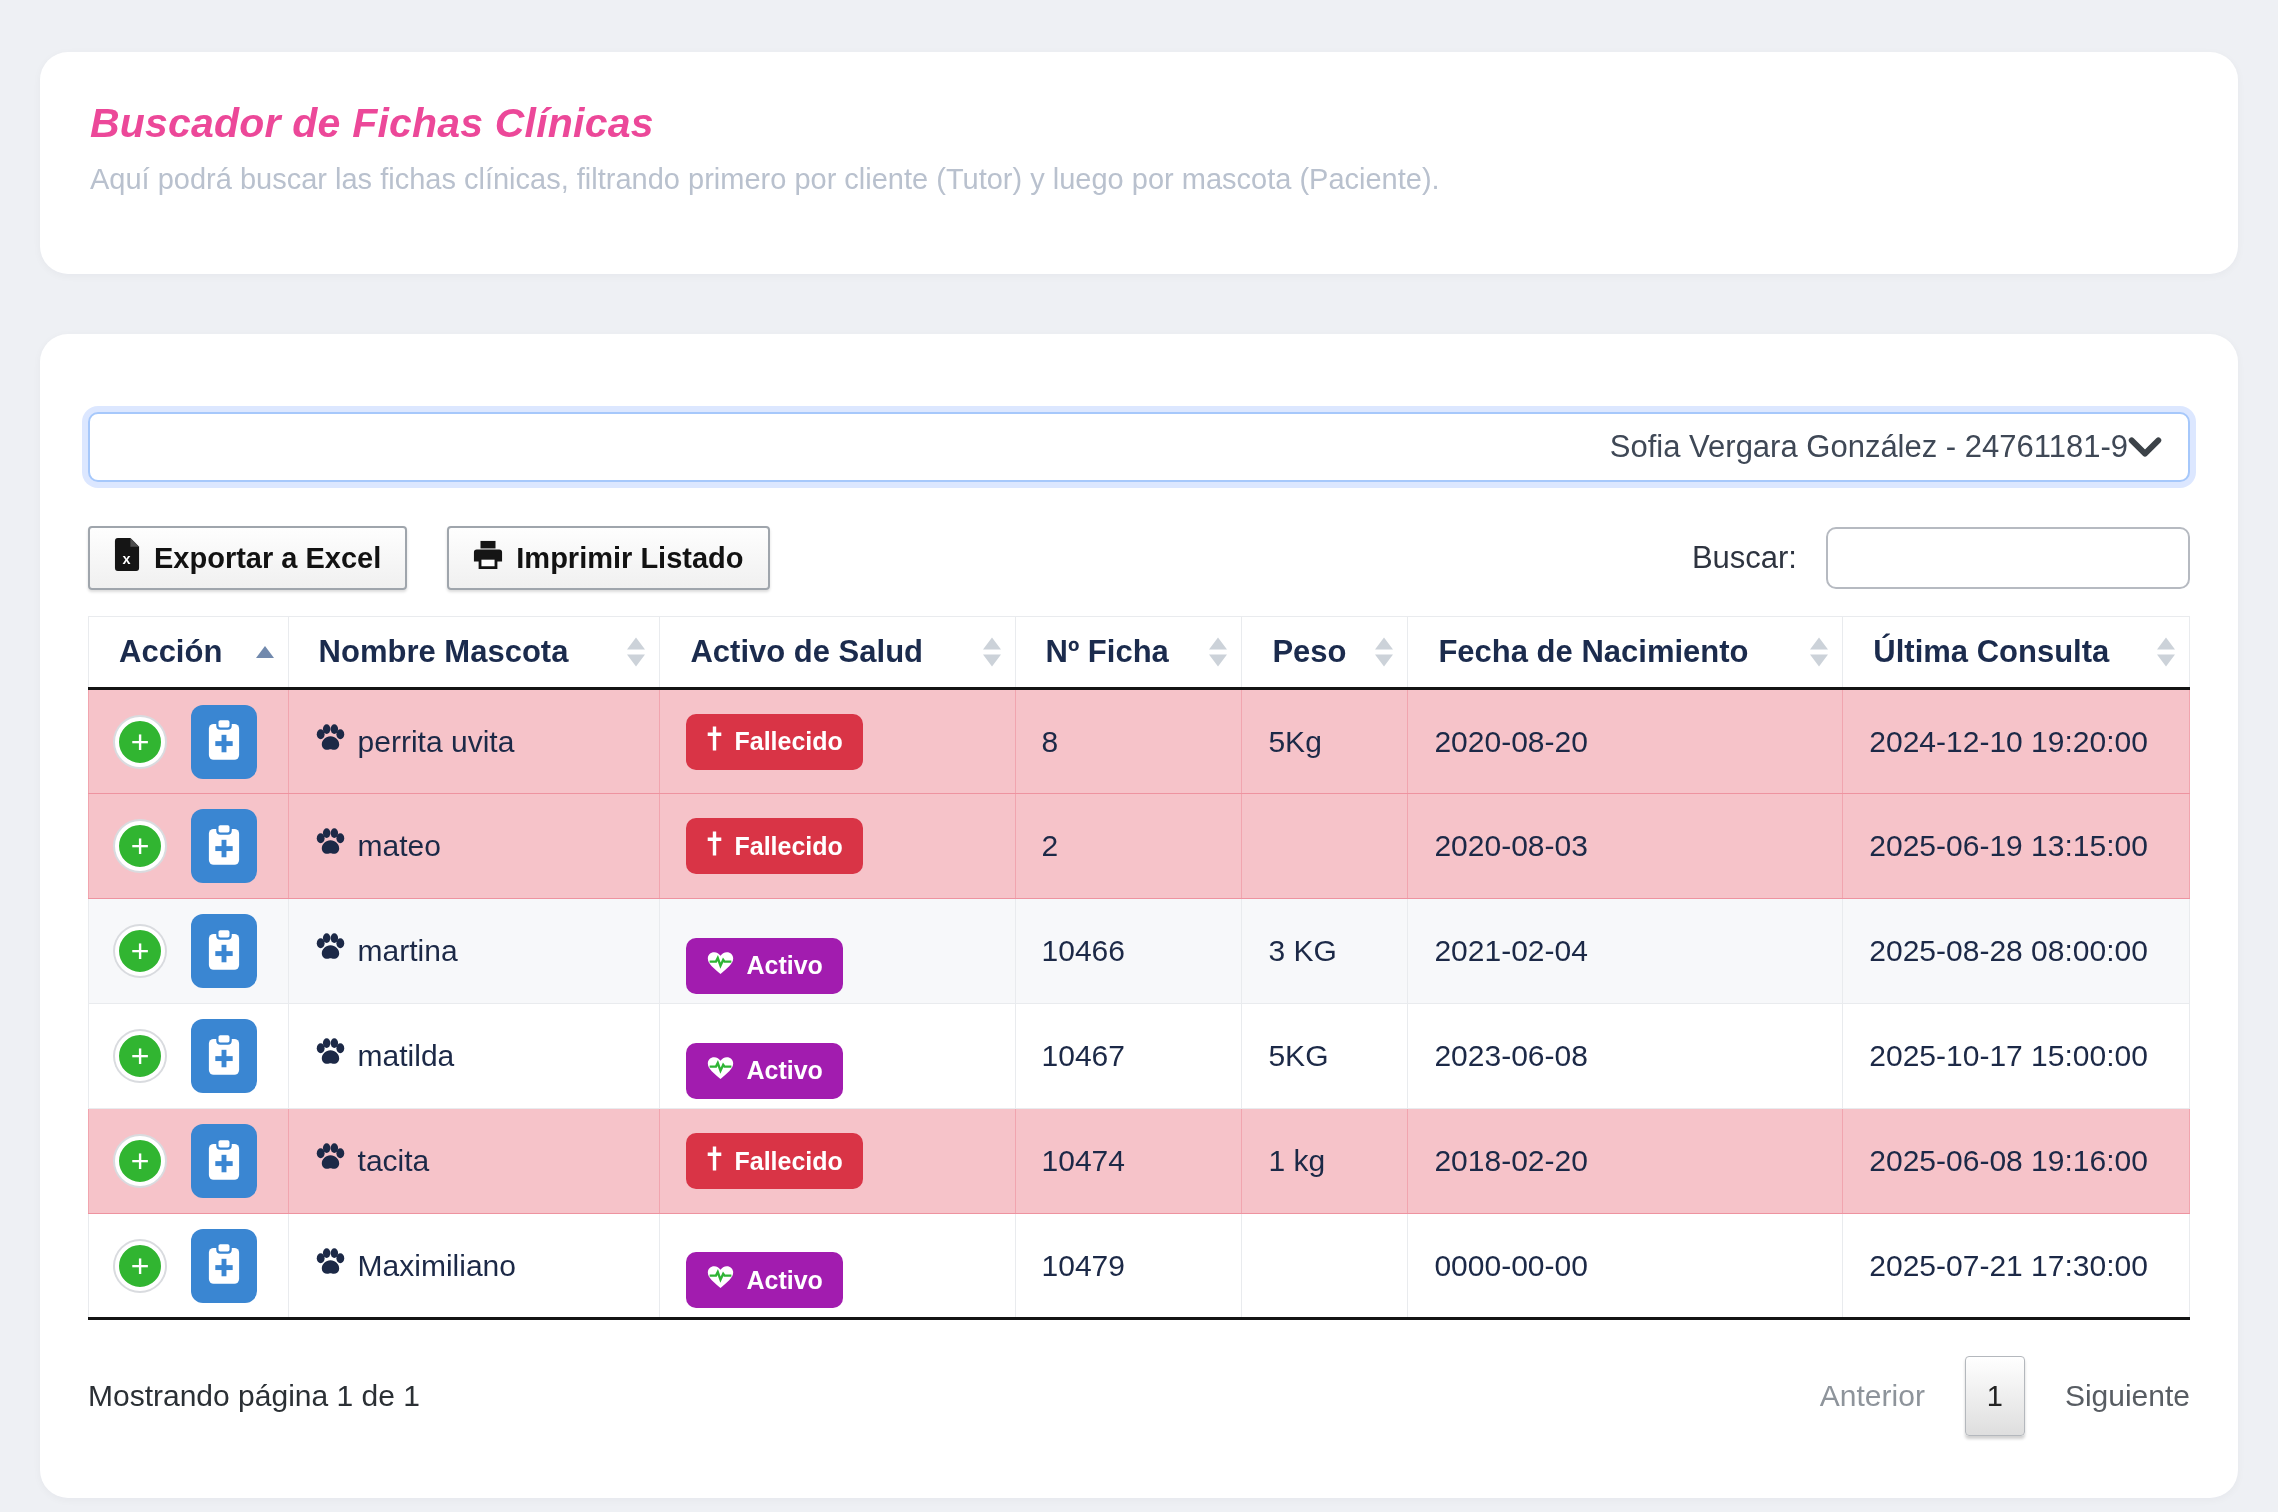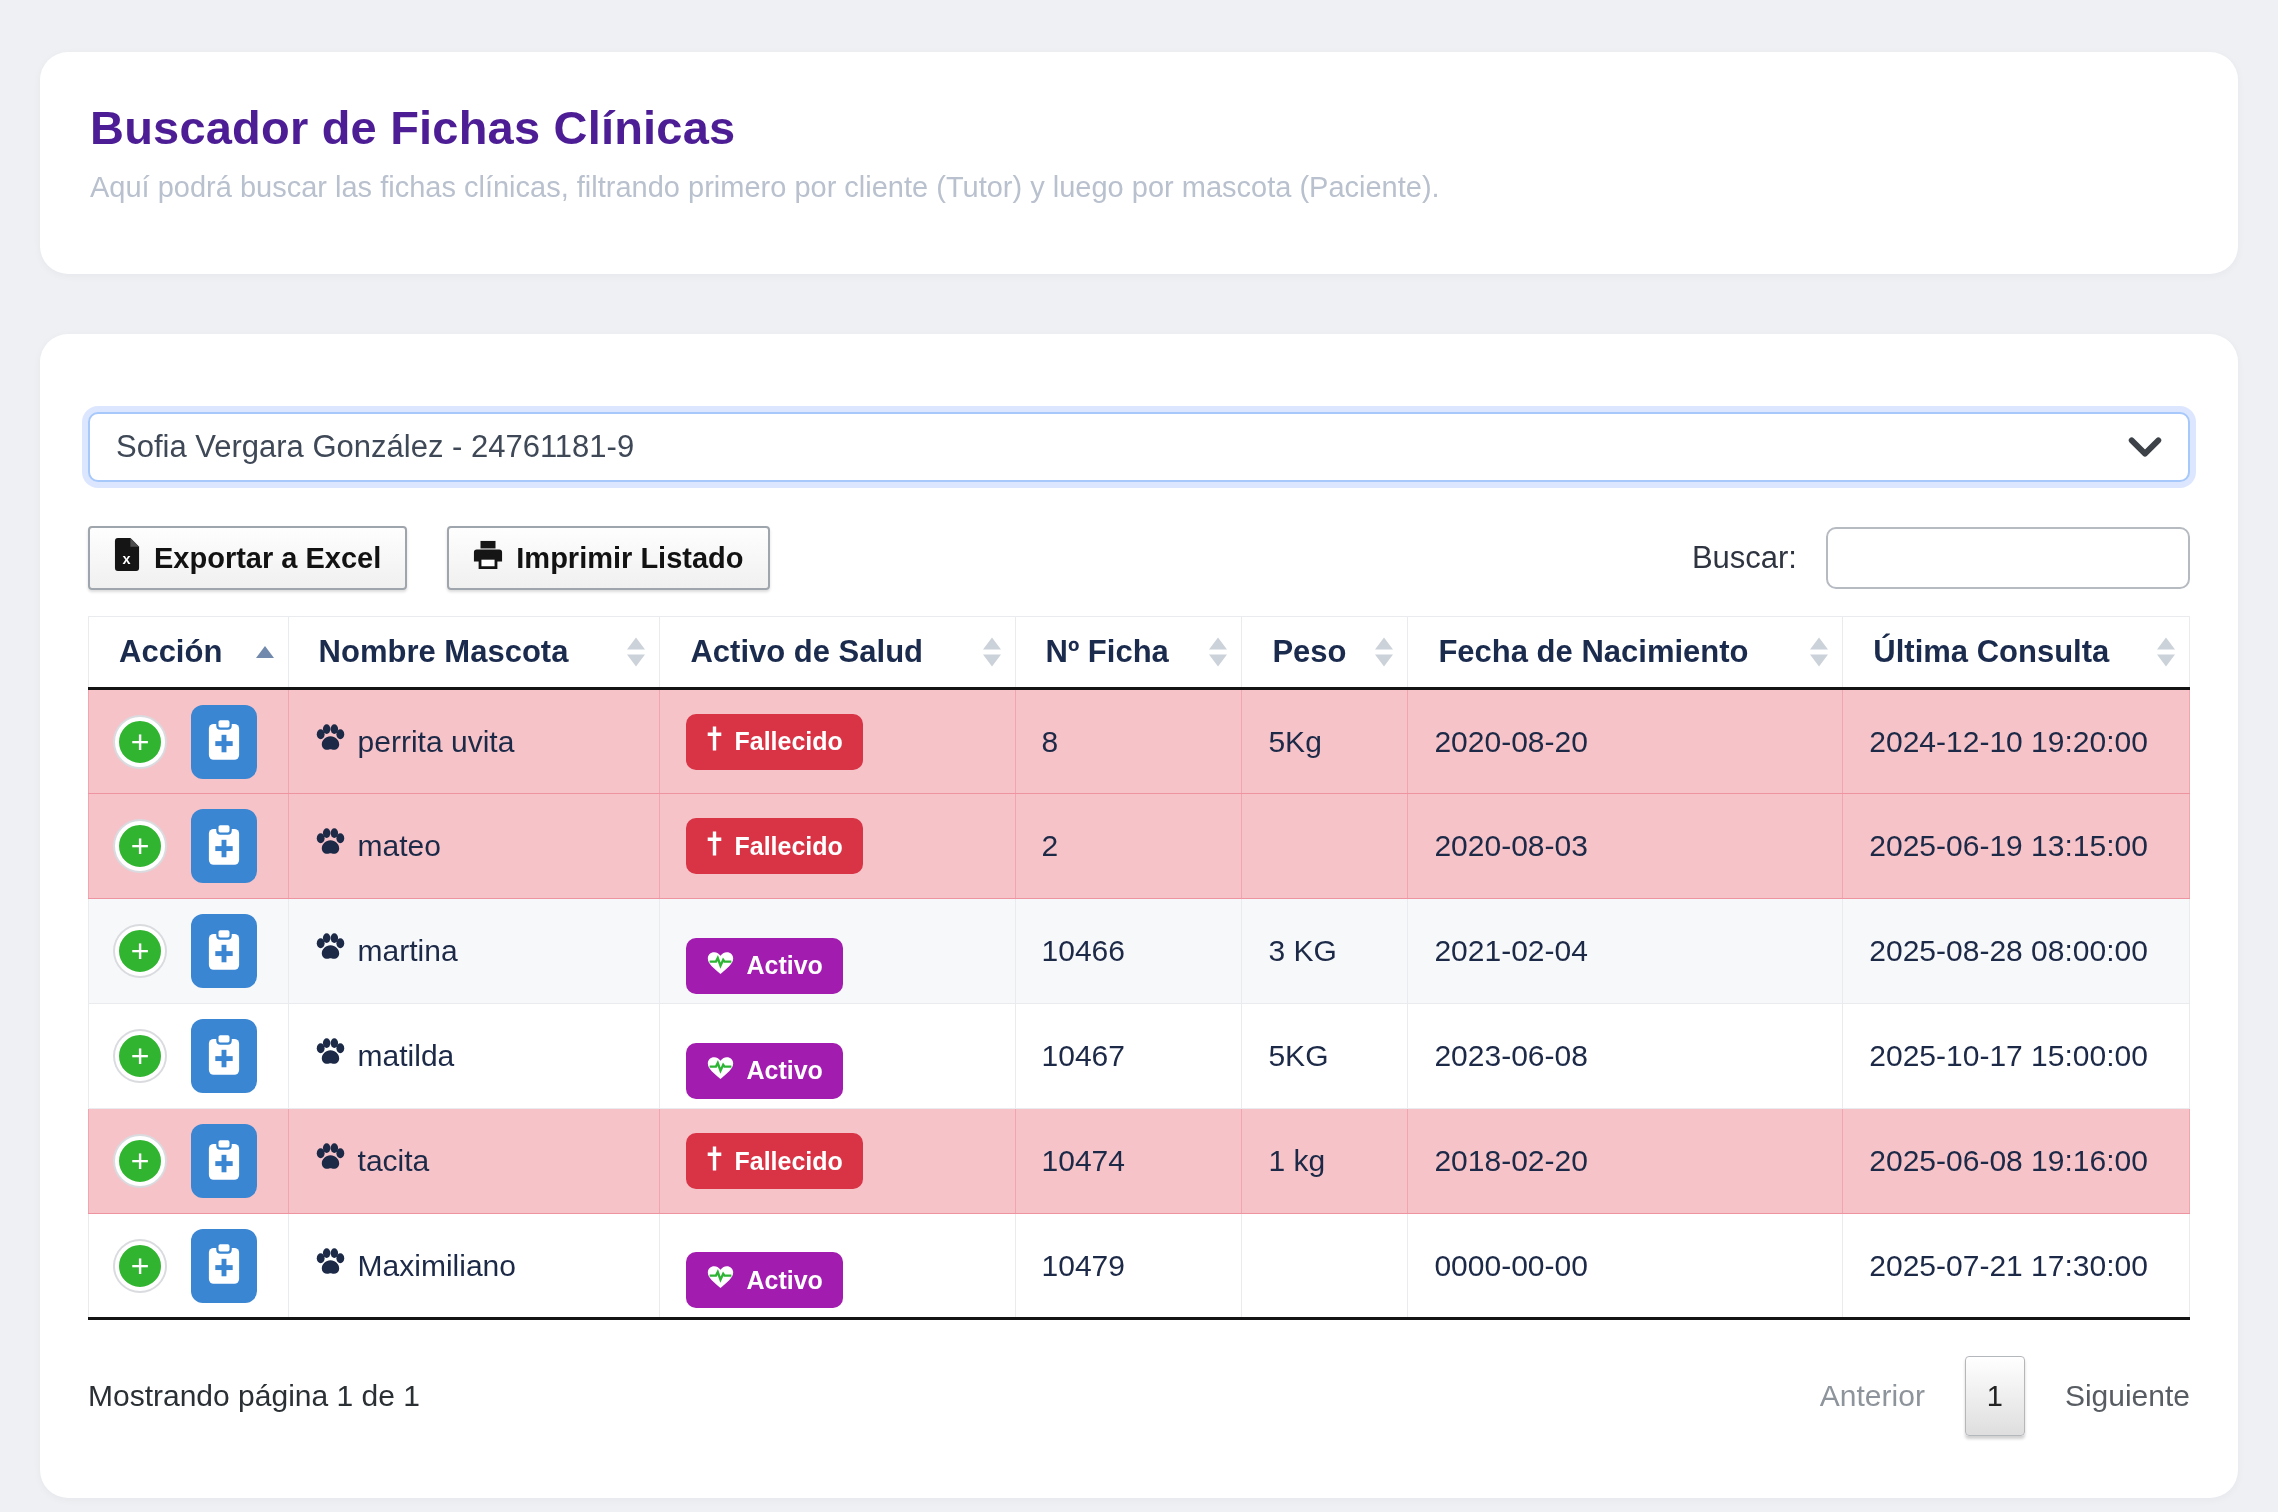--- a/index.html
+++ b/index.html
@@ -1,28 +1,28 @@
 <!DOCTYPE html>
 <html><head>
 <meta charset="utf-8">
 <style>
   html,body{margin:0;padding:0;width:2278px;height:1512px;overflow:hidden;
     background:#eef0f4;font-family:"Liberation Sans","DejaVu Sans",sans-serif;}
   .card{background:#fff;border-radius:28px;margin:0 40px;box-sizing:border-box;
     box-shadow:0 2px 8px rgba(20,30,60,0.04);}
   
   .card-intro{margin-top:52px;height:222px;padding:48px 50px;}
-  .page-title{font-size:47px;font-weight:700;color:#4c1d95;letter-spacing:.2px;}
+  .page-title{font-size:41px;font-weight:700;color:#ec4899;letter-spacing:.2px;font-style:italic;}
   .page-subtitle{font-size:29px;color:#b9c1ce;margin-top:16px;}
   
   .card-main{margin-top:60px;height:1164px;padding:56px 48px 0;}
   .hint{font-size:28px;color:#b9c1ce;}
   .tutor-select{margin-top:22px;height:66px;border:2px solid #a6c8fb;border-radius:10px;
     box-shadow:0 0 0 6px rgba(130,170,255,0.28);display:flex;align-items:center;
-    justify-content:space-between;padding:0 26px;font-size:31px;color:#3f4856;background:#fff;cursor:pointer;}
+    justify-content:flex-end;padding:0 26px;font-size:31px;color:#3f4856;background:#fff;cursor:pointer;}
   
   .toolbar{margin-top:44px;display:flex;align-items:center;}
   .btn{height:64px;padding:0 24px;display:inline-flex;align-items:center;gap:13px;
     background:linear-gradient(#fefefe,#f0f0f0);border:2px solid #9fa5ac;border-radius:4px;
     font-size:29px;font-weight:600;color:#121212;box-shadow:0 2px 3px rgba(0,0,0,0.14);cursor:pointer;}
   .btn + .btn{margin-left:40px;}
   .search-group{margin-left:auto;display:flex;align-items:center;gap:29px;font-size:31px;color:#2e3440;}
   .search-input{width:364px;height:62px;border:2px solid #b6bac1;border-radius:10px;background:#fff;
     font-size:29px;padding:0 16px;box-sizing:border-box;outline:none;}
   

